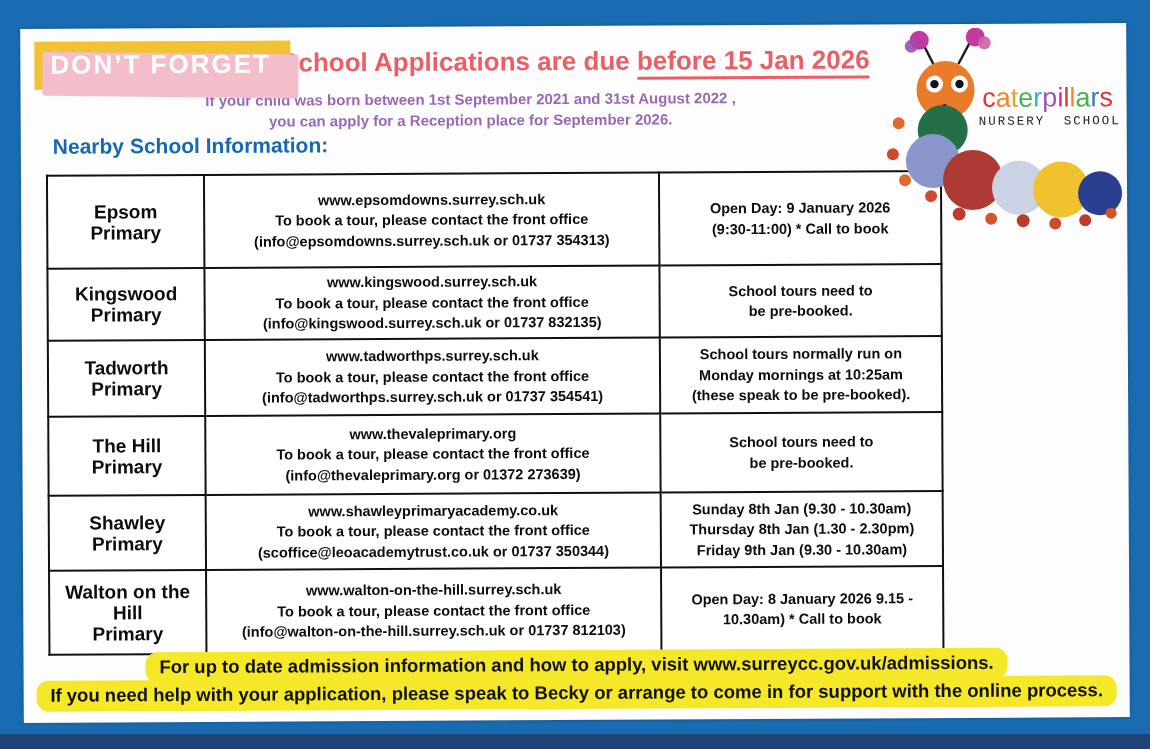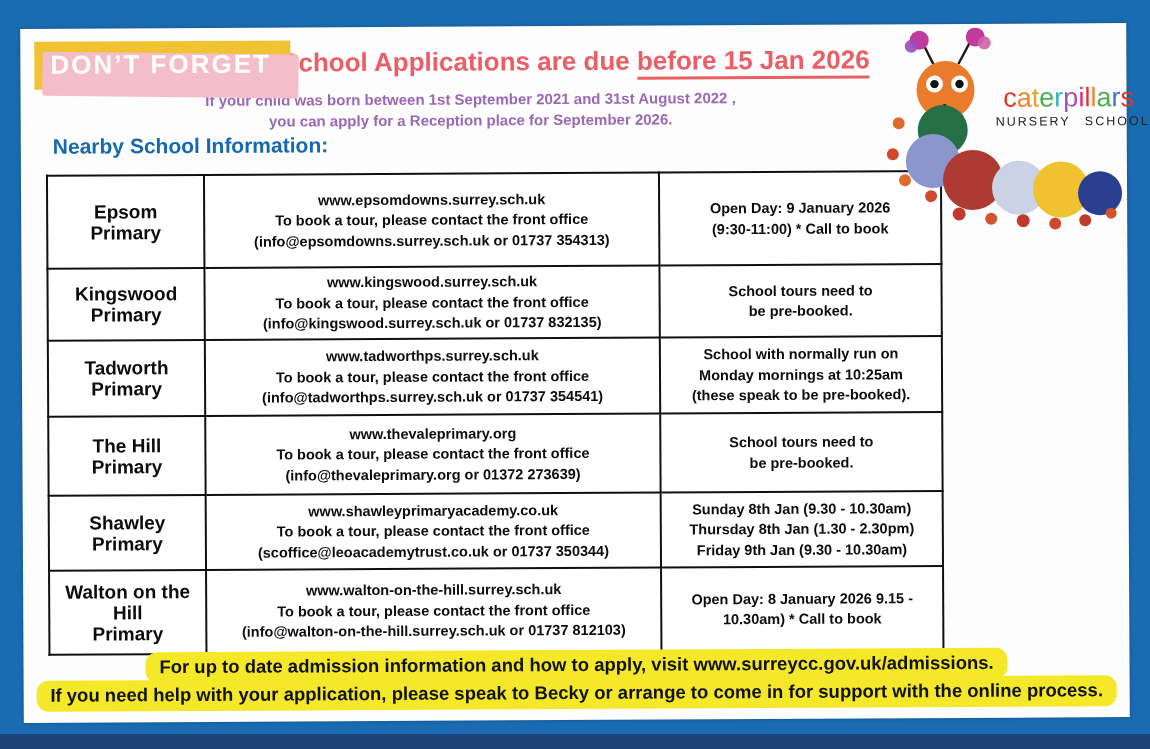--- a/index.html
+++ b/index.html
@@ -39,24 +39,24 @@
 
   
   .footer{position:absolute;left:0;right:0;top:624px;text-align:center;z-index:2;}
   .footer .hl{display:inline-block;background:var(--footer-highlight,#f4e829);color:#121212;
          font-size:18.5px;font-weight:bold;padding:3px 14px 4px;border-radius:12px;line-height:24px;}
   .footer .l2{margin-top:-3px;}
 
   
   .logo{position:absolute;top:4px;right:2px;width:252px;height:205px;z-index:1;}
   .logo svg{position:absolute;left:0;top:0;}
-  .logo-text{position:absolute;left:123px;top:56px;width:146px;text-align:center;}
+  .logo-text{position:absolute;left:102px;top:56px;width:146px;text-align:center;}
   .logo-wordmark{font-size:27px;font-weight:normal;letter-spacing:0px;line-height:28px;font-family:"Liberation Sans",sans-serif;}
-  .logo-subtitle{font-family:Liberation Sans, sans-serif;font-size:12.5px;color:#222;
-         letter-spacing:2px;word-spacing:9px;margin-top:3px;white-space:nowrap;}
+  .logo-subtitle{font-family:Liberation Mono, monospace;font-size:12.5px;color:#222;
+         letter-spacing:2px;word-spacing:9px;margin-top:3px;white-space:nowrap;text-align:right;}
 </style>
 </head>
 <body>
 
 <div class="page">
   <div class="card">
 
     <div class="badge">DON’T FORGET</div>
 
     <div class="title"><span>School Applications are due </span><span class="und">before 15 Jan 2026</span></div>
@@ -109,21 +109,21 @@
             <td class="cell name-cell">
               <div>Tadworth</div>
               <div>Primary</div>
             </td>
             <td class="cell info-cell">
               <div>www.tadworthps.surrey.sch.uk</div>
               <div>To book a tour, please contact the front office</div>
               <div>(info@tadworthps.surrey.sch.uk or 01737 354541)</div>
             </td>
             <td class="cell open-cell">
-              <div>School with normally run on</div>
+              <div>School tours normally run on</div>
               <div>Monday mornings at 10:25am</div>
               <div>(these speak to be pre-booked).</div>
             </td>
           </tr>
           <tr class="r3">
             <td class="cell name-cell">
               <div>The Hill</div>
               <div>Primary</div>
             </td>
             <td class="cell info-cell">

